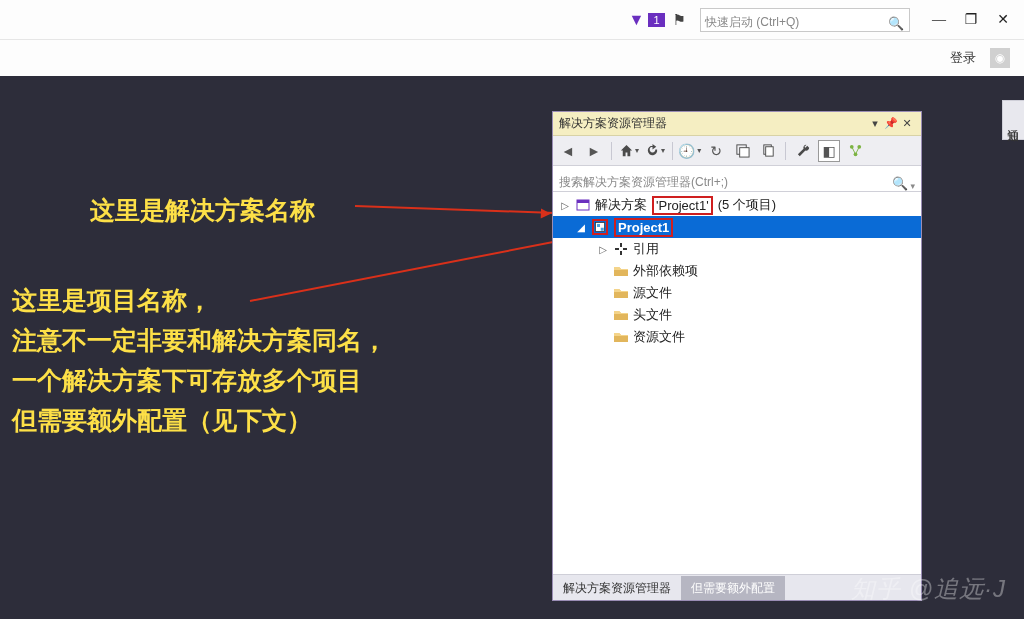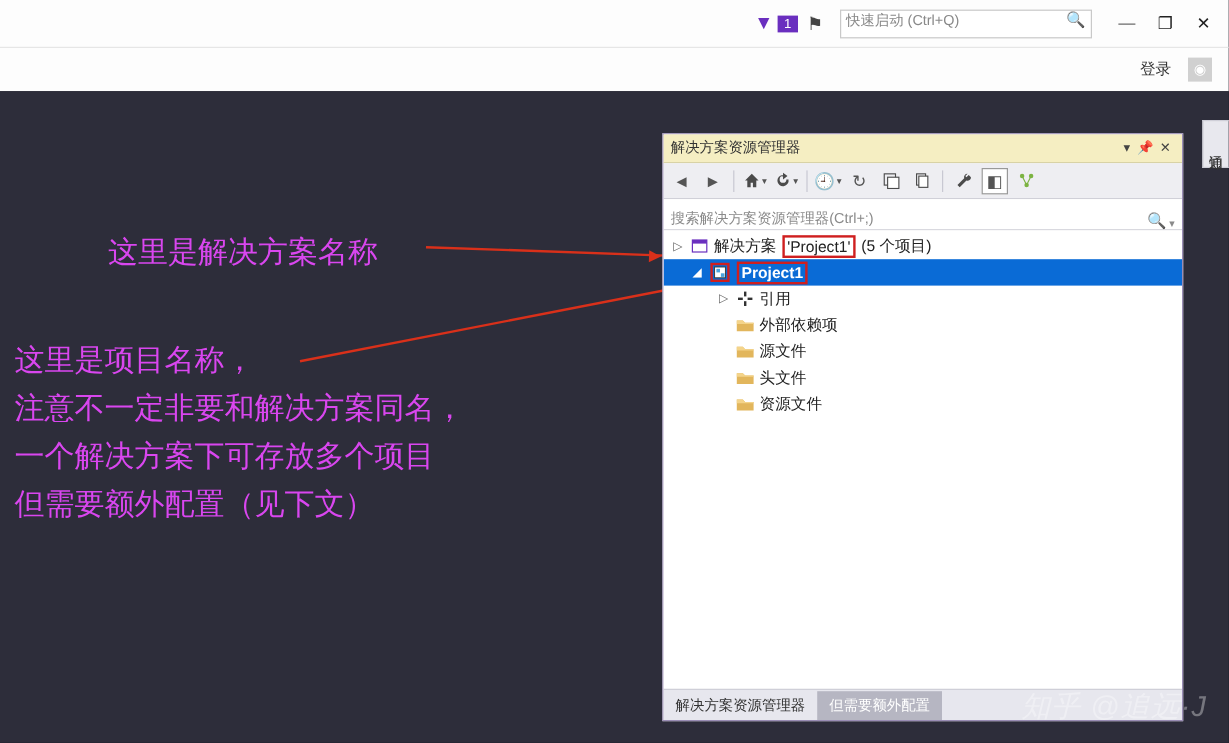--- a/index.html
+++ b/index.html
@@ -11,54 +11,54 @@
     position: absolute; left: 0; top: 0; width: 1024px; height: 40px;
     background: #fdfdfd; border-bottom: 1px solid #e6e6e6;
     display: flex; align-items: center; justify-content: flex-end;
     padding-right: 8px; gap: 6px;
   }
   .titlebar .funnel { color:#6a2fbf; font-size:16px; margin-right:-2px;}
   .titlebar .badge  { background:#6a2fbf; color:#fff; font-size:11px; padding:1px 5px; }
   .titlebar .puzzle { color:#444; font-size:15px; margin:0 8px 0 2px;}
   .quicklaunch {
     width: 210px; height: 24px; border:1px solid #c9c9c9;
-    display:flex; align-items:flex-start; padding:0 4px; background:#fff;
+    display:flex; align-items:flex-end; padding:0 4px; background:#fff;
     color:#888; font-size:12px; margin-right:10px;gap:32px;
   }
   .quicklaunch .mag { margin-left:auto; font-size:13px; color:#555;}
   .wc { width:26px; text-align:center; font-family:"Segoe UI Symbol"; font-size:14px; color:#222;}
   .secondbar {
     position:absolute; left:0; top:40px; width:1024px; height:36px;
     background:#fdfdfd; display:flex; align-items:center; justify-content:flex-end;
     padding-right:14px; gap:14px;
   }
   .secondbar .login { font-size:13px; color:#333; }
   .secondbar .avatar { width:20px; height:20px; background:#d0d0d0; display:flex; align-items:center; justify-content:center; font-size:12px; color:#fff;}
 
   
   .workarea {
     position:absolute; left:0; top:76px; width:1024px; height:543px;
     background:#2d2d3a;
   }
 
   
-  .anno { position:absolute; color:#d946ef; font-size:25px; line-height:40px; font-weight:400; white-space:nowrap;}
+  .anno { position:absolute; color:#fde047; font-size:25px; line-height:40px; font-weight:700; white-space:nowrap;}
   
   .arrow {
     position:absolute; height:0; border-top:2px solid #d9301a;
     transform-origin:left center;
   }
   .arrow::after{
     content:""; position:absolute; right:-1px; top:-5px;
     border:5px solid transparent; border-left:10px solid #d9301a;
   }
 
   
   .panel {
-    position:absolute; left:552px; top:111px; width:434px; height:490px;
+    position:absolute; left:552px; top:111px; width:370px; height:490px;
     background:#fff; border:1px solid #9a8db5;
     display:flex; flex-direction:column;
   }
   .panel-title {
     height:24px; background:#f5eec2; border-bottom:1px solid #d8d2a6;
     display:flex; align-items:center; padding:0 6px; font-size:12px; color:#333;
   }
   .panel-title .spacer{flex:1}
   .panel-title .pb { width:16px; text-align:center; font-size:11px; color:#444; cursor:default;}
   .panel-toolbar {

